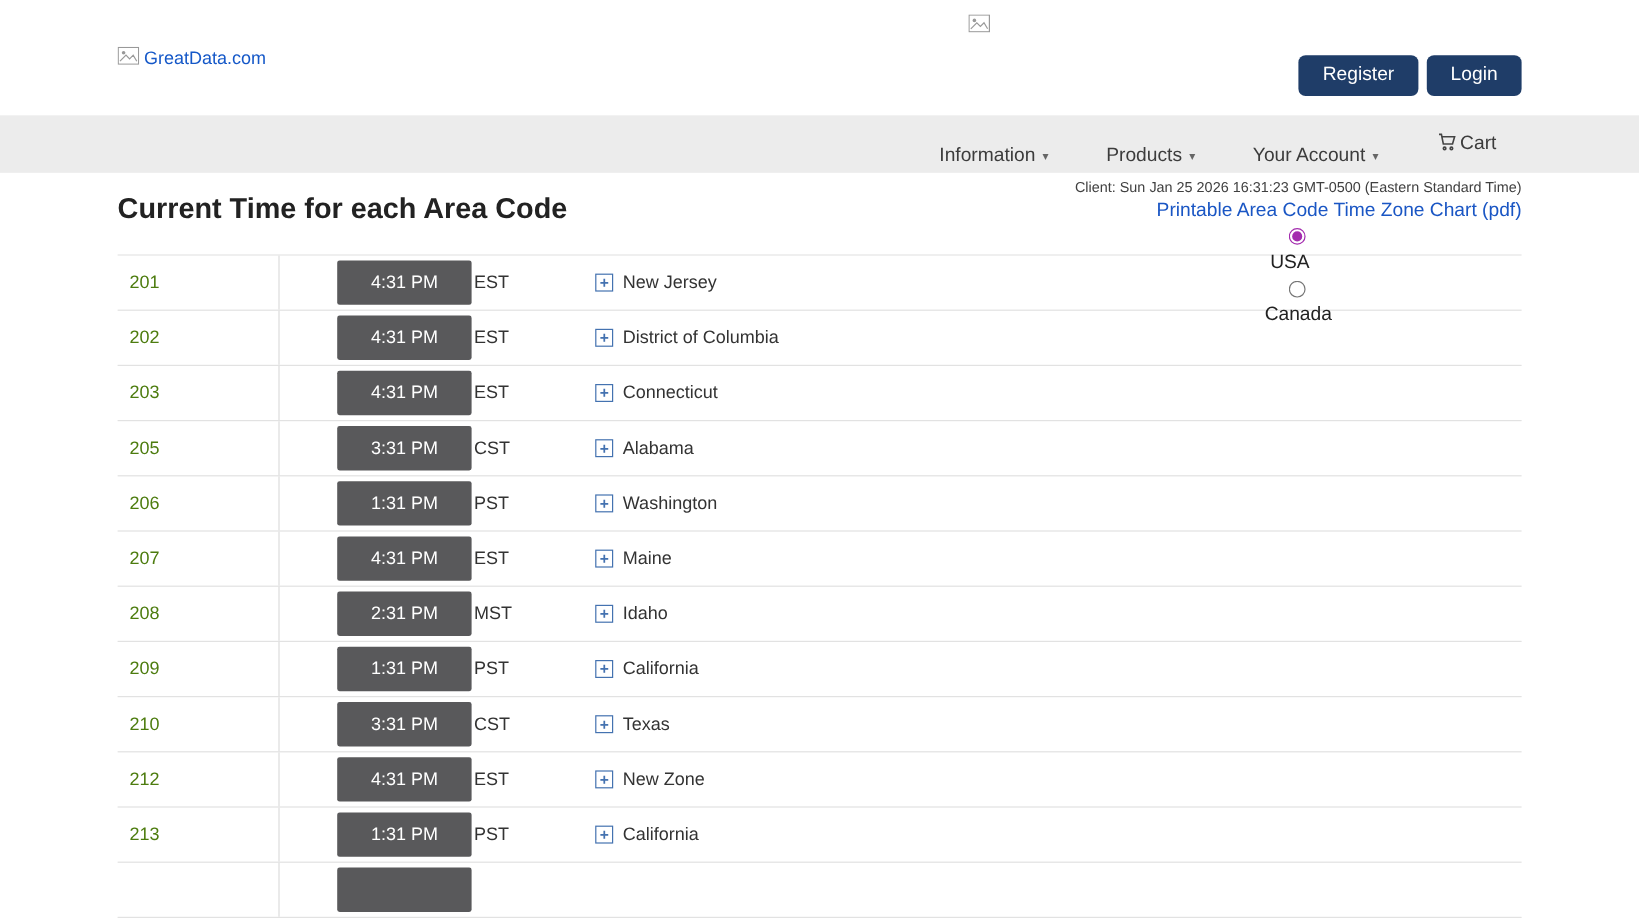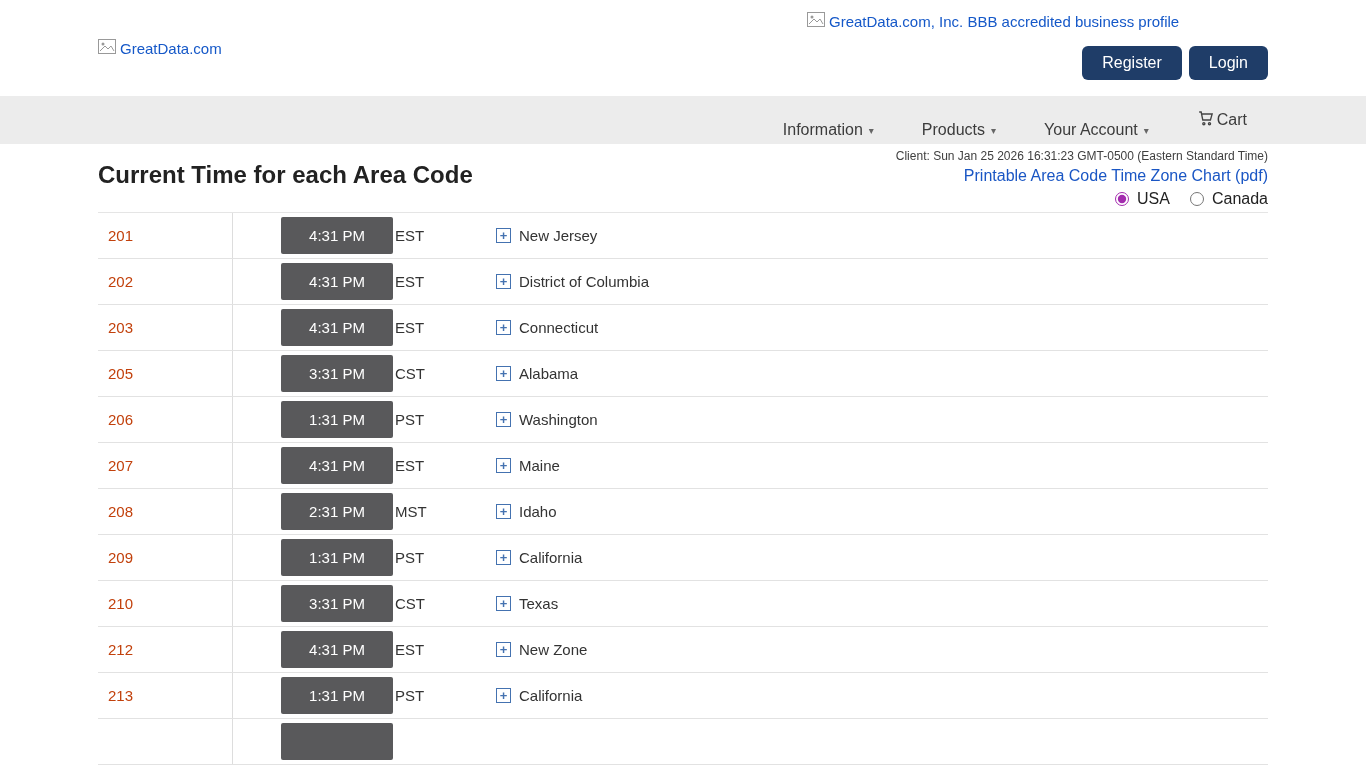--- a/index.html
+++ b/index.html
@@ -26,36 +26,36 @@
                color:#3c3c3c; cursor:pointer; }
 
   
   .main { width:1170px; margin-left:98px; }
   .head-area { position:relative; height:68px; }
   .page-title { position:absolute; left:0; top:17px; font-size:24px; font-weight:700; color:#222; }
   .meta { position:absolute; right:0; top:5px; text-align:right; }
   .client-line { font-size:12px; color:#404040; margin-bottom:4px; }
   .print-link { font-size:16px; color:#1a56c4; text-decoration:none; cursor:pointer; display:inline-block; margin-bottom:5px; }
   .radio-line { font-size:16px; color:#222; display:flex; justify-content:flex-end;
-                align-items:center; gap:6px; }
+                align-items:center; gap:6px;flex-direction:column; }
   .radio-line input[type=radio] { accent-color:#a32cae; width:14px; height:14px; margin-right:2px; cursor:pointer; }
   .radio-line label { margin-right:14px; cursor:pointer; }
   .radio-line label:last-child { margin-right:0; }
 
   
   .tbl { width:100%; border-top:1px solid #e5e5e5; }
   .thead { display:grid; grid-template-columns:135px 160px 103px 1fr; height:38px;
            align-items:center; background:#f7f7f7; border-bottom:1px solid #cfcfcf;
            font-weight:700; font-size:15px; color:#222; }
   .thead .h1c { padding-left:10px; }
   .thead .h2c { padding-left:6px; }
   .trow { display:grid; grid-template-columns:135px 160px 103px 1fr; height:46px;
           align-items:center; border-bottom:1px solid #e2e2e2; font-size:15px; }
   .c-area { padding-left:10px; height:100%; display:flex; align-items:center;
-            border-right:1px solid #ddd; color:#c2410c; }
+            border-right:1px solid #ddd; color:#4d7c0f; }
   .c-time { display:flex; align-items:center;padding-left:48px; }
   .time-btn { width:144px; height:37px; background:#59595b; color:#fff; border:none;
               border-radius:2px; font-size:15px; font-family:inherit; cursor:pointer; }
   .c-tz { color:#333; padding-left:2px; }
   .c-region { display:flex; align-items:center; gap:8px; color:#333; }
   .plus { width:15px; height:15px; border:1px solid #4472b0; color:#4472b0; font-size:13px;
           line-height:13px; text-align:center; font-weight:700; cursor:pointer;
           display:inline-block; background:#fff; }
   .partial .time-btn { height:37px; }
 </style>
@@ -74,21 +74,20 @@
     <span>GreatData.com</span>
   </a>
   <a class="bbb-link">
     <span>
       <svg width="18" height="15" viewBox="0 0 18 15">
           <rect x="0.5" y="0.5" width="17" height="14" fill="none" stroke="#999"></rect>
           <circle cx="5" cy="5" r="1.5" fill="#999"></circle>
           <path d="M2 12 L7 7 L10 10 L13 7 L16 12" stroke="#999" fill="none"></path>
         </svg>
     </span>
-    <span>GreatData.com, Inc. BBB accredited business profile</span>
   </a>
   <div class="auth">
     <button>Register</button>
     <button>Login</button>
   </div>
 </div>
 
 <div class="nav">
   <div class="nav-item">
     <span>Information</span>

